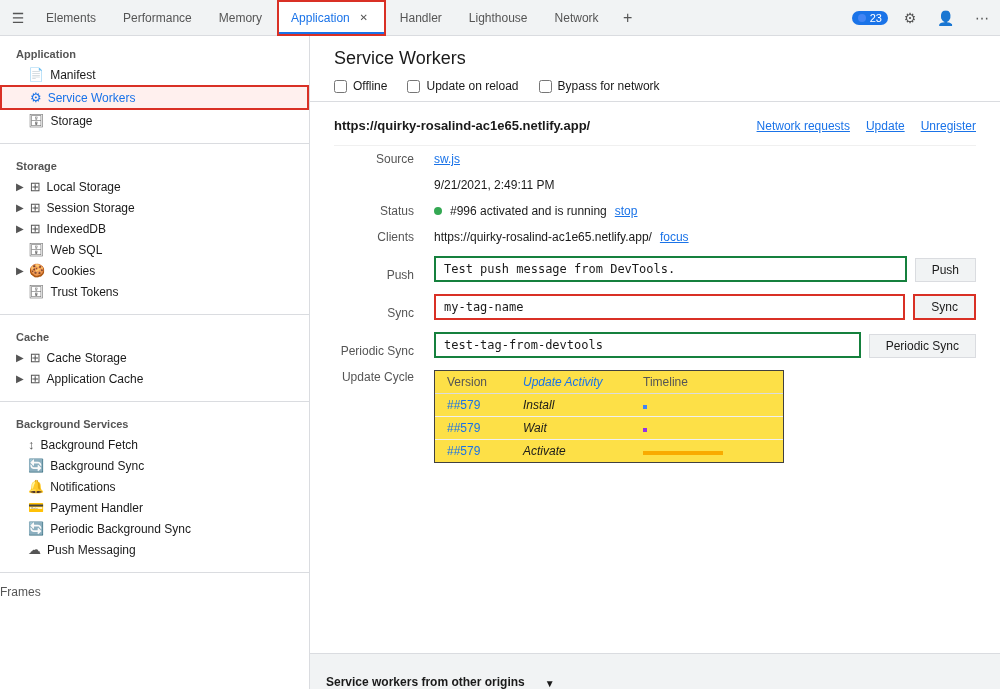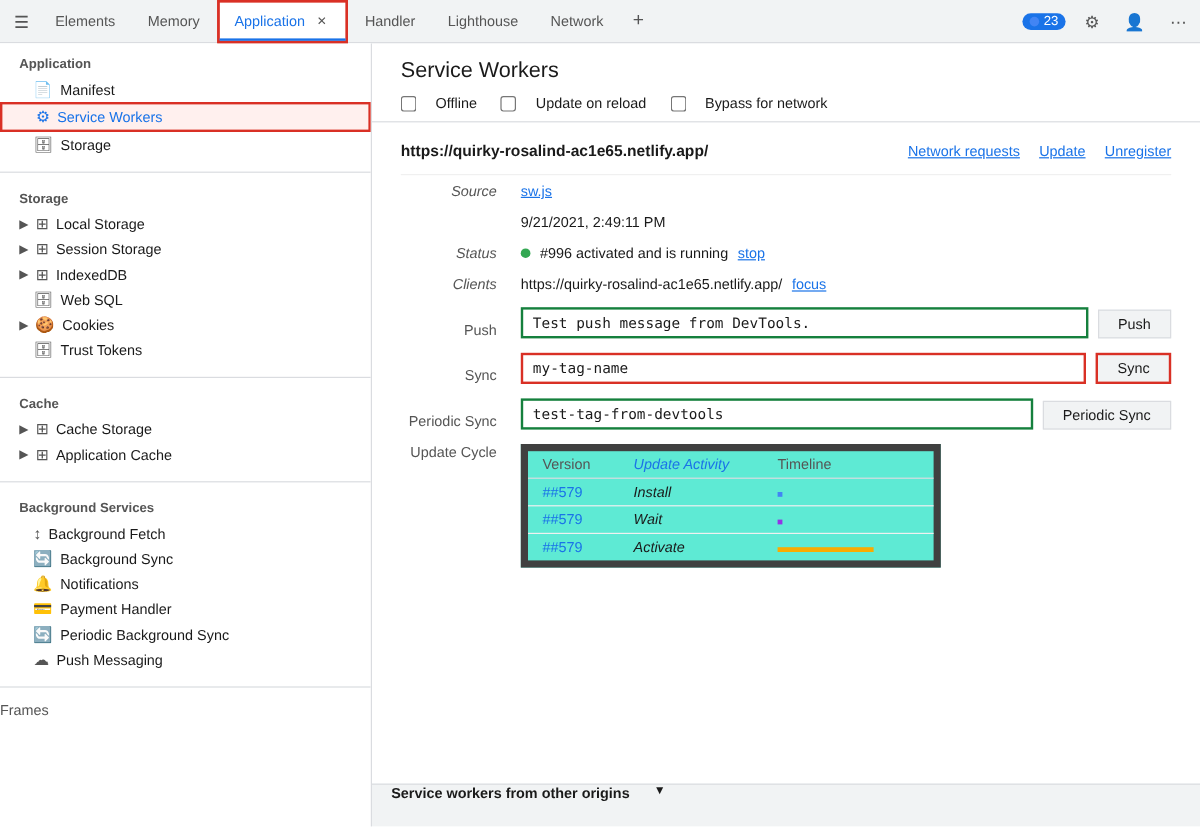--- a/index.html
+++ b/index.html
@@ -33,76 +33,79 @@
     .sidebar-item .item-icon { margin-right: 6px; font-size: 13px; color: #555; }
     .sidebar-item.with-expand { padding-left: 16px; }
     .expand-arrow { margin-right: 6px; font-size: 10px; color: #555; }
     .sidebar-divider { height: 1px; background: #dadce0; margin: 4px 0; }
 
     
     .content { flex: 1; display: flex; flex-direction: column; overflow: hidden; }
     .content-header { padding: 12px 24px 8px; border-bottom: 1px solid #dadce0; }
     .content-title { font-size: 18px; font-weight: 400; color: #1a1a1a; margin-bottom: 10px; }
     .checkbox-row { display: flex; align-items: center; gap: 20px; }
-    .checkbox-label { display: flex; align-items: center; gap: 16px; cursor: pointer; font-size: 12px; color: #1a1a1a; }
+    .checkbox-label { display: flex; align-items: center; gap: 6px; cursor: pointer; font-size: 12px; color: #1a1a1a; }
     .checkbox-label input { cursor: pointer; }
 
     
     .sw-detail { flex: 1; overflow-y: auto; padding: 0 24px; }
     .sw-origin-row { display: flex; align-items: center; padding: 16px 0 12px; border-bottom: 1px solid #f0f0f0; }
     .sw-origin-url { font-weight: 700; font-size: 13px; color: #1a1a1a; margin-right: 20px; }
     .sw-origin-actions { display: flex; gap: 16px; margin-left: auto; }
     .sw-link { color: #1a73e8; text-decoration: underline; cursor: pointer; font-size: 12px; }
 
     .sw-info-table { width: 100%; }
     .sw-row { display: flex; padding: 6px 0; align-items: flex-start; }
-    .sw-label { width: 100px; color: #555; font-size: 12px; flex-shrink: 0; text-align: right; padding-right: 20px; font-style: italic; }
+    .sw-label { width: 100px; color: #555; font-size: 12px; flex-shrink: 0; text-align: right; padding-right: 20px; }
     .sw-value { flex: 1; font-size: 12px; color: #1a1a1a; display: flex; align-items: center; gap: 8px; }
     .sw-value a { color: #1a73e8; text-decoration: underline; cursor: pointer; }
     .status-dot { width: 8px; height: 8px; background: #34a853; border-radius: 50%; flex-shrink: 0; }
 
     
     .input-row { display: flex; align-items: flex-end; padding: 6px 0; }
     .input-label { width: 100px; color: #555; font-size: 12px; flex-shrink: 0; text-align: right; padding-right: 20px; }
     .input-field { flex: 1; border: 2px solid #15803d; padding: 4px 8px; font-size: 12px; font-family: monospace; color: #1a1a1a; background: #fff; outline: none; }
     .input-field.highlighted { border: 2px solid #d93025; }
     .input-btn { margin-left: 8px; padding: 4px 16px; background: #f1f3f4; border: 1px solid #dadce0; font-size: 12px; cursor: pointer; color: #1a1a1a; }
     .input-btn.highlighted { border: 2px solid #d93025; }
     .update-cycle-label { width: 100px; color: #555; font-size: 12px; flex-shrink: 0; text-align: right; padding-right: 20px; }
     .update-cycle-row { display: flex; align-items: flex-start; padding: 6px 0; }
-    .update-table { border: 6px solid #404040; background: #5eead4; min-width: 350px; }
+    .update-table { border: 1px solid #404040; background: #fde047; min-width: 350px; }
     .update-table-header { display: flex; padding: 4px 0; border-bottom: 1px solid #dadce0; }
     .update-table-row { display: flex; padding: 4px 0; align-items: center; }
     .update-table-row:not(:last-child) { border-bottom: 1px solid #f0f0f0; }
     .uc-col-version { width: 80px; padding: 0 12px; font-size: 12px; color: #1a73e8; }
     .uc-col-activity { width: 120px; padding: 0 8px; font-size: 12px; color: #1a1a1a; font-style: italic; }
     .uc-col-timeline { flex: 1; padding: 0 8px; }
     .uc-header-cell { font-size: 12px; color: #555; }
     .timeline-bar { height: 4px; background: #1a73e8; display: inline-block; }
     .timeline-bar.orange { background: #f9ab00; width: 80px; }
     .timeline-bar.blue-short { background: #4285f4; width: 4px; }
     .timeline-bar.purple-short { background: #9334e6; width: 4px; }
 
     
-    .bottom-bar { height: 36px; border-top: 1px solid #dadce0; background: #f1f3f4; display: flex; align-items: flex-start; padding: 0 16px; font-size: 12px; font-weight: 600; color: #1a1a1a; flex-shrink: 0; gap: 12px; }
+    .bottom-bar { height: 36px; border-top: 1px solid #dadce0; background: #f1f3f4; display: flex; align-items: flex-end; padding: 0 16px; font-size: 12px; font-weight: 600; color: #1a1a1a; flex-shrink: 0; gap: 12px; }
 
     
     .sidebar::-webkit-scrollbar { width: 6px; }
     .sidebar::-webkit-scrollbar-thumb { background: #dadce0; border-radius: 3px; }
 
     .selected-outline { outline: 2px solid #d93025; outline-offset: -2px; }
   </style>
 </head>
 <body>
 
 <div class="tab-bar">
   <div class="tab-bar-left">
     <div class="devtools-icon-btn">☰</div>
     <div class="tab">
       <span>Elements</span>
+    </div>
+    <div class="tab">
+      <span>Performance</span>
     </div>
     <div class="tab">
       <span>Memory</span>
     </div>
     <div class="tab active selected-outline" style="border: 2px solid #d93025;">
       <span>Application</span>
       <span class="tab-close">✕</span>
     </div>
     <div class="tab">
       <span>Handler</span>

